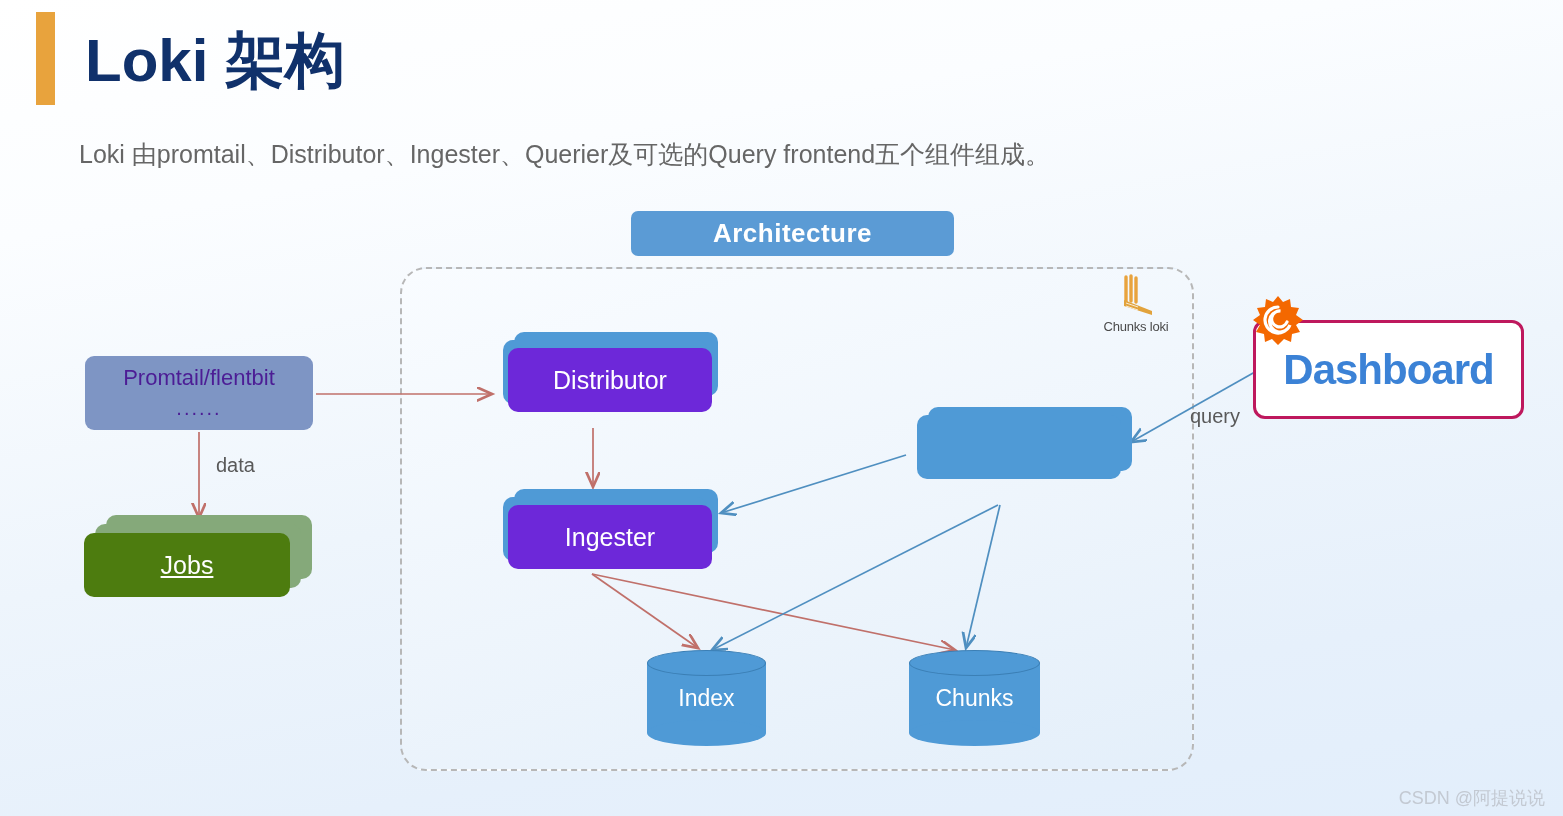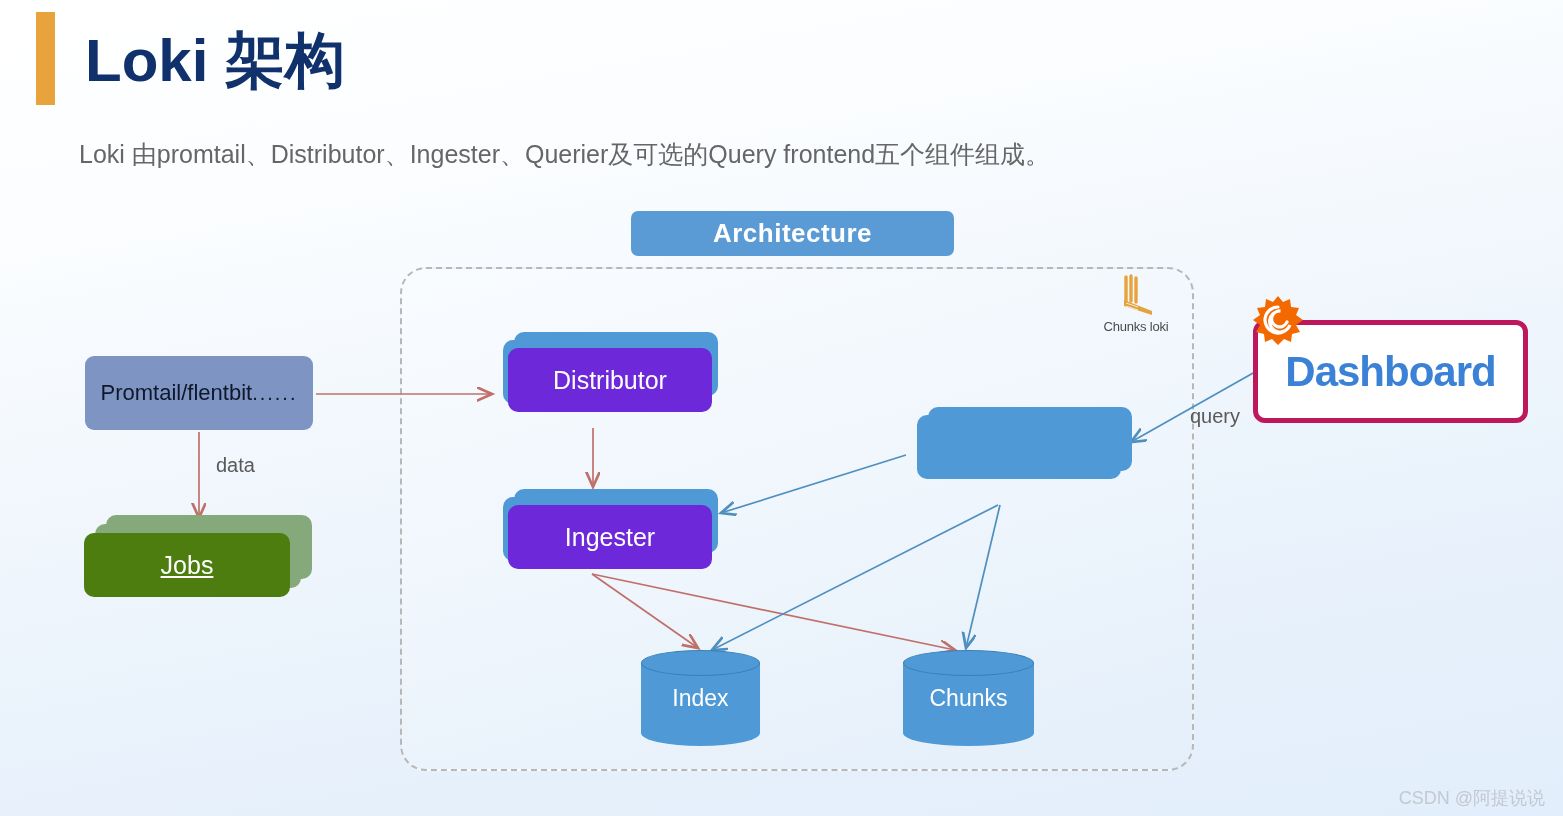--- a/index.html
+++ b/index.html
@@ -106,32 +106,32 @@
 
   
   #promtail-box {
     position: absolute;
     left: 85px;
     top: 356px;
     width: 228px;
     height: 74px;
     background: #7e95c4;
     border-radius: 9px;
-    color: #0f172a;
-    display: flex;
-    flex-direction: row;
+    color: #4c1d95;
+    display: flex;
+    flex-direction: column;
     align-items: center;
     justify-content: center;
     font-size: 22px;
     line-height: 30px;
   }
   #promtail-sub { font-size: 20px; letter-spacing: 2px; }
 
   
-  .cyl { position: absolute; }
+  .cyl { position: absolute; margin-left: 6px; }
   .cyl .body {
     position: absolute;
     left: 0; top: 13px;
     width: 100%;
     height: calc(100% - 26px);
     background: #4f9ad6;
   }
   .cyl .ellipse-top {
     position: absolute;
     left: 0; top: 0;
@@ -182,21 +182,21 @@
   }
 
   
   #dashboard-box {
     position: absolute;
     left: 1253px;
     top: 320px;
     width: 265px;
     height: 93px;
     background: #ffffff;
-    border: 5px solid #be185d;
+    border: 3px solid #be185d;
     border-radius: 12px;
     display: flex;
     align-items: center;
     justify-content: center;
   }
   #dashboard-label {
     font-size: 42px;
     font-weight: bold;
     color: #3b82d6;
     letter-spacing: -1px;

